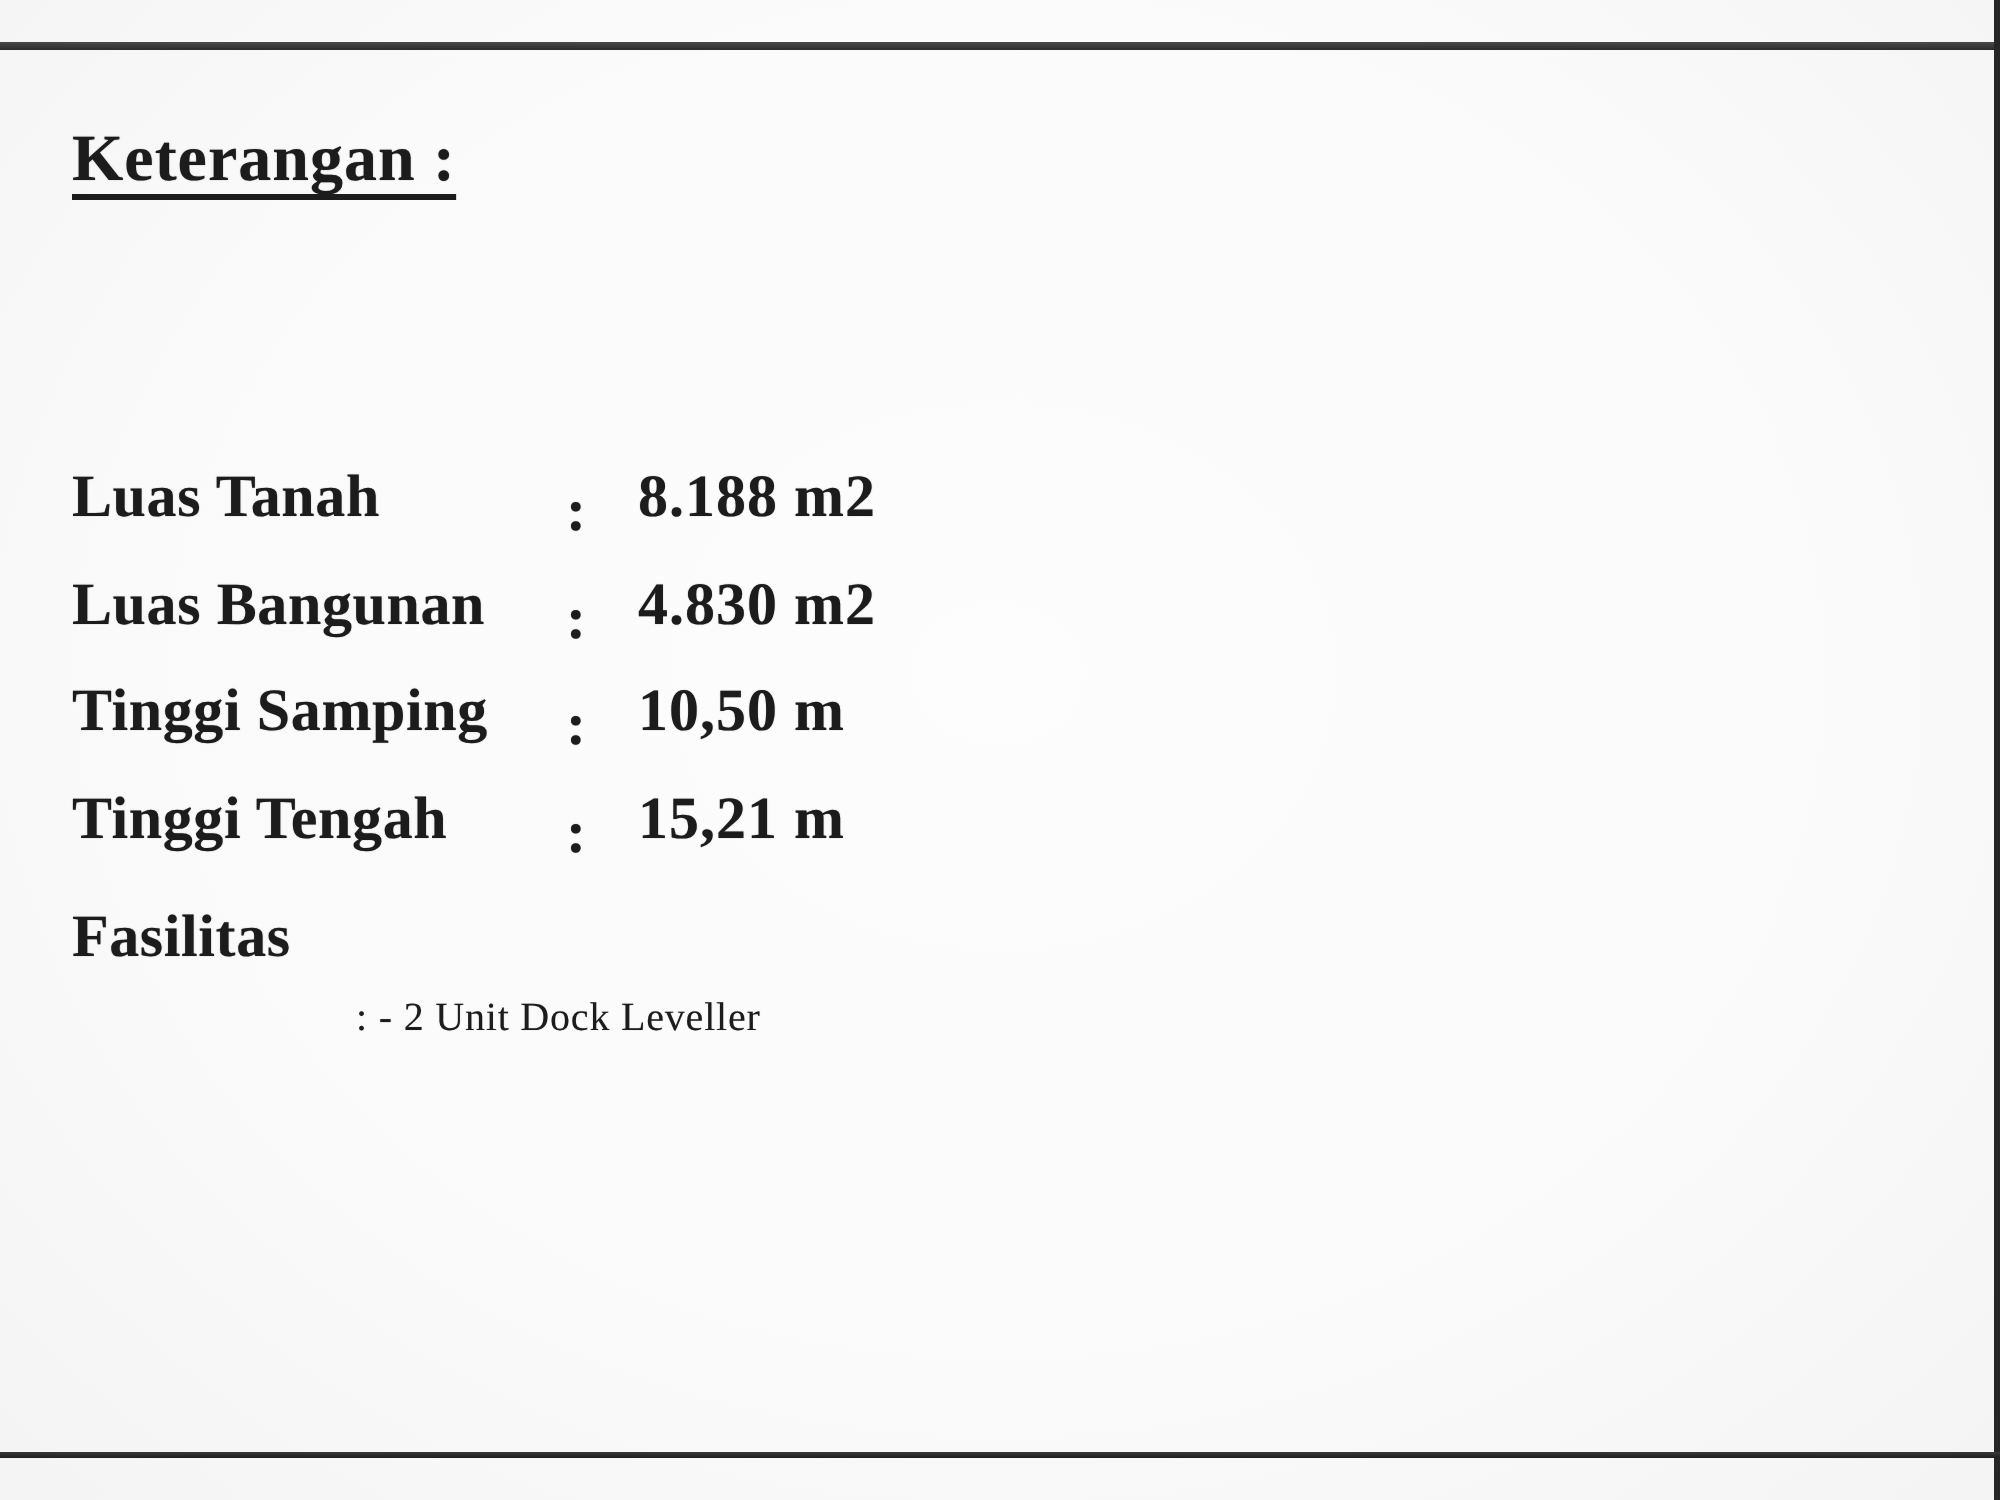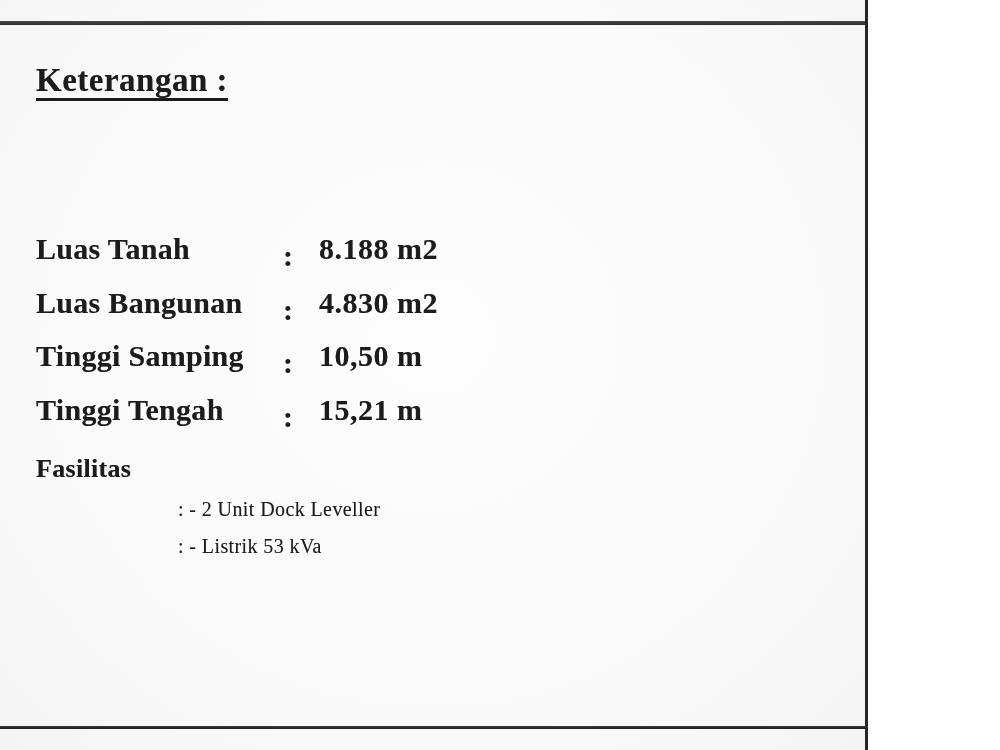--- a/index.html
+++ b/index.html
@@ -6,21 +6,21 @@
     margin: 0;
     padding: 0;
     width: 1000px;
     height: 750px;
     overflow: hidden;
     background: #ffffff;
     font-family: "Liberation Serif", "DejaVu Serif", serif;
   }
   .page {
     position: relative;
-    width: 868px;
+    width: 1000px;
     height: 750px;
     background: radial-gradient(ellipse at 50% 45%, #fdfdfd 0%, #fafafa 60%, #f4f4f4 100%);
     color: #1c1c1c;
   }
   
   .rule-top {
     position: absolute;
     top: 21px; left: 0; right: 0;
     height: 4px;
     background: linear-gradient(#4a4a4a, #2b2b2b);
@@ -71,21 +71,21 @@
     font-weight: 700;
   }
   .spec-value {
     margin-left: 26px;
     letter-spacing: 0.5px;
   }
   .fac-label-row {
     display: flex;
     align-items: center;
     height: 45px;
-    font-size: 26px;
+    font-size: 30px;
     font-weight: 700;
     text-shadow: 0 0 0.6px rgba(0,0,0,0.4);
     letter-spacing: 0.3px;
   }
   .fac-items {
     padding-left: 142px;
   }
   .fac-item {
     font-size: 20px;
     font-weight: 400;
@@ -130,17 +130,16 @@
       <span class="spec-colon">:</span>
       <span class="spec-value">15,21 m</span>
     </div>
 
     <div class="fac-label-row">
       <span class="spec-label">Fasilitas</span>
     </div>
 
     <div class="fac-items">
       <div class="fac-item">: - 2 Unit Dock Leveller</div>
-      <div class="fac-item">: - Listrik 53 kVa</div>
     </div>
 
   </div>
 </div>
 
 </body></html>

